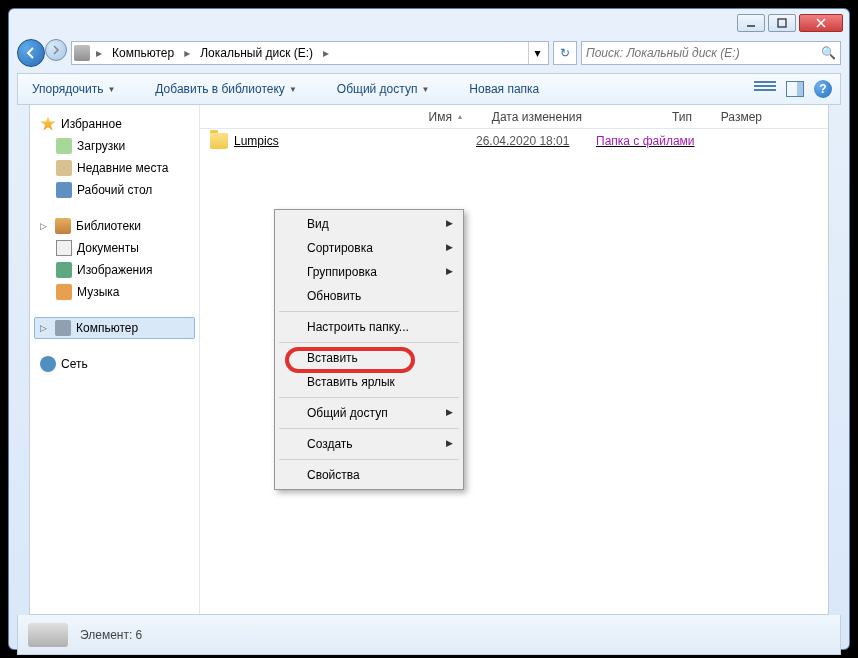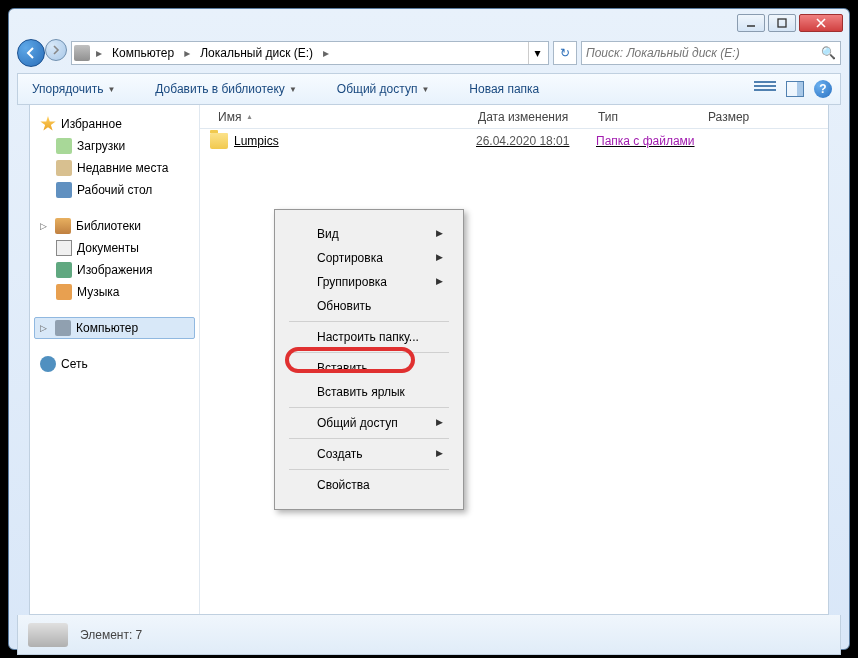--- a/index.html
+++ b/index.html
@@ -46,36 +46,36 @@
 .ti-desk { background: #6090c0; border-radius: 2px; }
 .ti-lib { background: linear-gradient(#e8b060, #c08040); border-radius: 2px; }
 .ti-vid { background: #5878c0; border-radius: 2px; }
 .ti-doc { background: #f0f0f0; border: 1px solid #888; }
 .ti-img { background: #60a880; border-radius: 2px; }
 .ti-mus { background: #e8a050; border-radius: 2px; }
 .ti-comp { background: #90a0b0; border-radius: 2px; }
 .ti-net { background: #5090c0; border-radius: 50%; }
 .content { flex: 1; display: flex; flex-direction: column; position: relative; }
 .col-headers { display: flex; height: 24px; border-bottom: 1px solid #e0e8f0; align-items: center; padding-left: 10px; }
-.col-h { padding: 0 8px; color: #444; cursor: pointer; display: flex; align-items: center; gap: 6px; }
+.col-h { padding: 0 8px; color: #444; cursor: pointer; display: flex; align-items: center; gap: 6px; justify-content: flex-end; }
 .col-name { width: 260px; }
 .col-date { width: 120px; }
 .col-type { width: 110px; }
 .col-size { width: 70px; }
 .sort-ind { font-size: 8px; color: #888; }
 .file-row { display: flex; align-items: center; padding: 4px 10px; cursor: pointer; text-decoration: underline; }
 .file-row .fi { width: 18px; height: 16px; background: linear-gradient(#fce28a, #f1c94e); border-radius: 1px 1px 2px 2px; margin-right: 6px; position: relative; }
 .file-row .fi::before { content: ""; position: absolute; top: -3px; left: 0; width: 8px; height: 3px; background: #f1c94e; border-radius: 1px 1px 0 0; }
 .file-row .fn { width: 242px; }
 .file-row .fd { width: 120px; color: #555; }
 .file-row .ft { width: 120px; color: #a21caf; }
 .status-bar { height: 40px; margin: 0 8px 8px; background: linear-gradient(#f0f6fc, #e0ecf8); border: 1px solid #c0d0e0; border-top: none; display: flex; align-items: center; padding: 0 10px; gap: 12px; }
 .sb-icon { width: 40px; height: 24px; background: linear-gradient(#e0e0e0, #b0b0b0); border-radius: 3px; }
 .sb-text { color: #444; }
-.context-menu { position: absolute; left: 265px; top: 200px; width: 190px; background: #f0f0f0; border: 1px solid #979797; box-shadow: 3px 3px 6px rgba(0,0,0,0.3); padding: 12px; }
+.context-menu { position: absolute; left: 265px; top: 200px; width: 190px; background: #f0f0f0; border: 1px solid #979797; box-shadow: 3px 3px 6px rgba(0,0,0,0.3); padding: 2px; }
 .cm-item { padding: 5px 24px 5px 30px; cursor: pointer; position: relative; color: #000; }
 .cm-item .sub { position: absolute; right: 8px; top: 6px; font-size: 9px; color: #333; }
 .cm-sep { height: 1px; background: #d0d0d0; margin: 3px 2px; }
 .cm-highlight { position: absolute; border: 4px solid #e03030; border-radius: 14px; pointer-events: none; }
 </style>
 </head>
 <body>
 
 <div class="window">
   <div class="titlebar">
@@ -221,21 +221,21 @@
         <span class="fi"></span>
         <span class="fn">Lumpics</span>
         <span class="fd">26.04.2020 18:01</span>
         <span class="ft">Папка с файлами</span>
       </div>
     </div>
   </div>
 
   <div class="status-bar">
     <div class="sb-icon"></div>
-    <div class="sb-text">Элемент: 7</div>
+    <div class="sb-text">Элемент: 6</div>
   </div>
 
   <div class="context-menu">
     <div class="cm-item"><span>Вид</span><span class="sub">▶</span></div>
     <div class="cm-item"><span>Сортировка</span><span class="sub">▶</span></div>
     <div class="cm-item"><span>Группировка</span><span class="sub">▶</span></div>
     <div class="cm-item">Обновить</div>
     <div class="cm-sep"></div>
     <div class="cm-item">Настроить папку...</div>
     <div class="cm-sep"></div>

